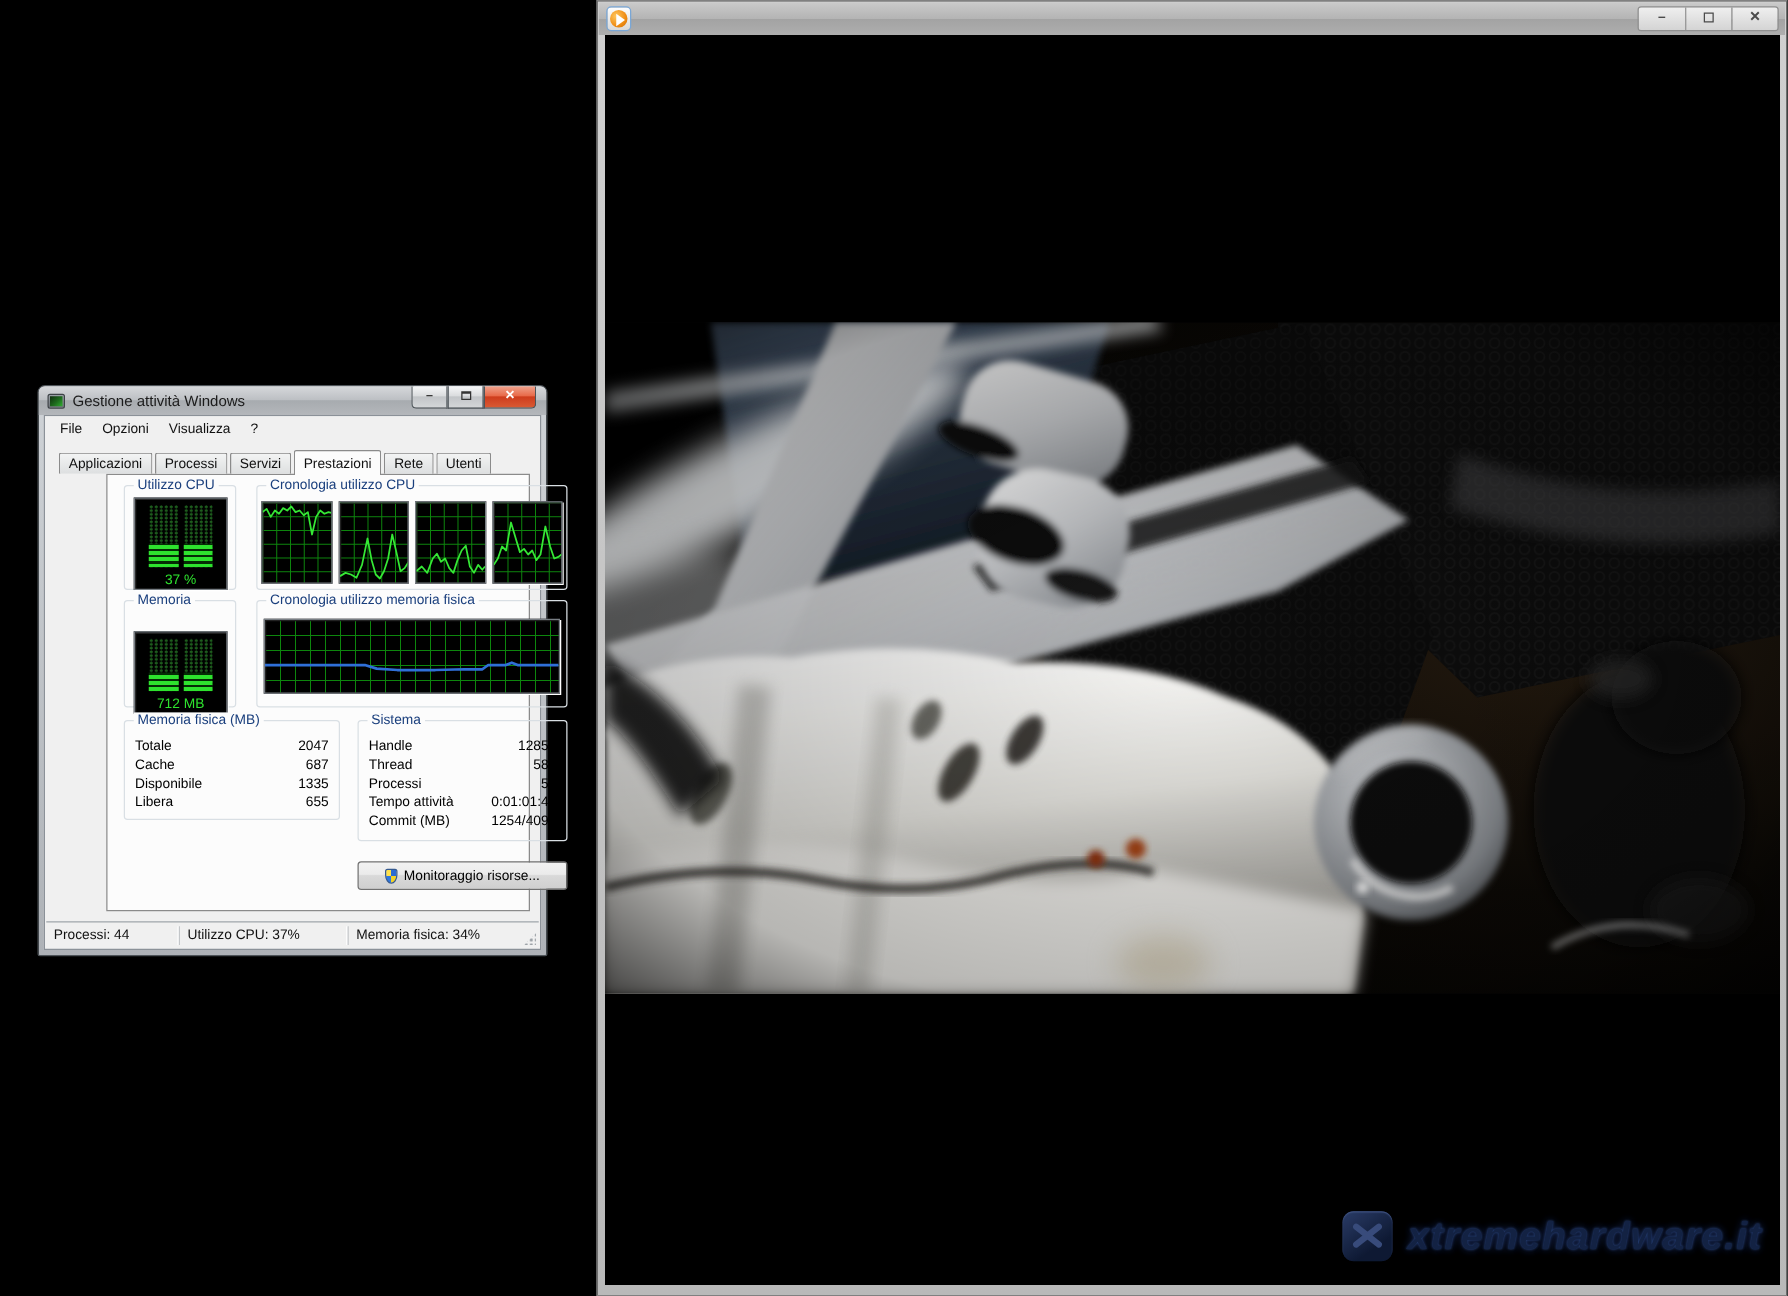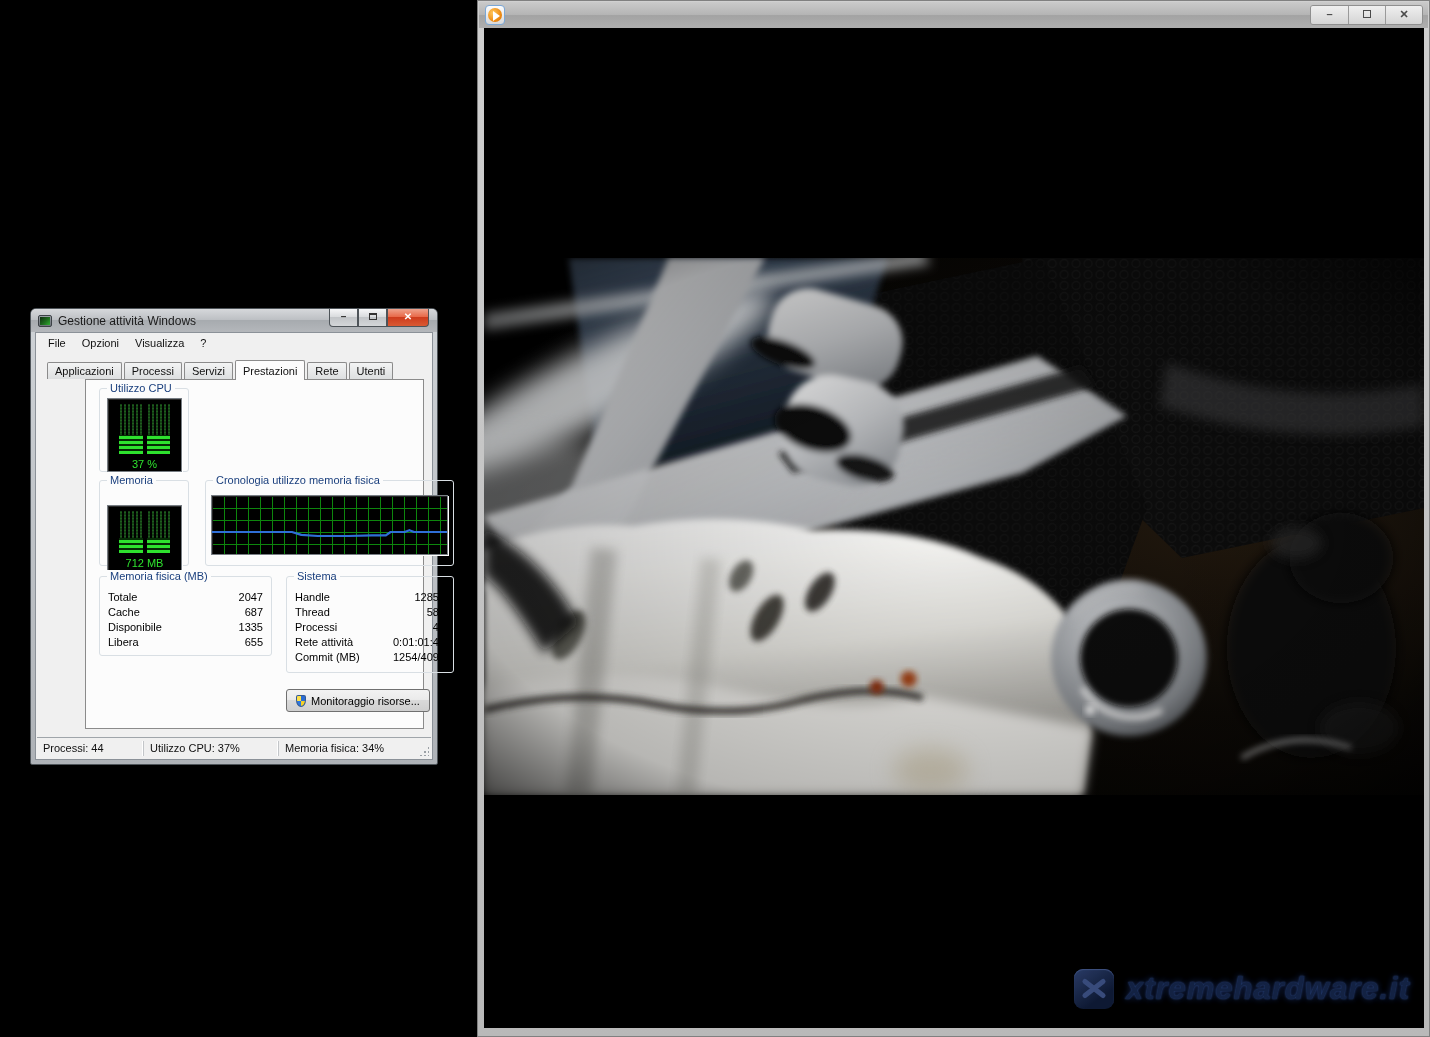--- a/index.html
+++ b/index.html
@@ -168,20 +168,45 @@
           <span class="grouplabel">Utilizzo CPU</span>
           <div class="gauge g37" style="left:7px;top:9px;width:75px;height:74px;">
             <div class="ledcols">
                 <div class="ledcol"></div>
                 <div class="ledcol"></div>
               </div>
             <div class="gaugeval">37 %</div>
           </div>
         </div>
 
+        <div class="groupbox" style="left:119px;top:8px;width:249px;height:84px;">
+          <span class="grouplabel">Cronologia utilizzo CPU</span>
+          <div class="cpurow">
+            <div class="graph">
+                <svg width="55" height="64" style="position:absolute;left:0;top:0">
+                  <polyline points="0.0,7.7 3.3,5.1 6.6,11.5 9.9,6.4 13.2,9.0 16.5,4.5 19.8,6.4 23.1,3.2 26.4,7.7 29.7,6.4 33.0,10.2 36.3,7.7 39.6,25.6 42.9,11.5 46.2,6.4 49.5,9.0 52.8,7.7 55.0,8.3" fill="none" stroke="#35e835" stroke-width="1.4" stroke-linejoin="round"></polyline>
+                </svg>
+              </div>
+            <div class="graph">
+                <svg width="55" height="64" style="position:absolute;left:0;top:0">
+                  <polyline points="0.0,58.9 4.4,56.3 8.8,57.6 13.2,60.2 17.6,49.9 22.0,28.8 25.3,46.1 28.6,57.6 31.9,60.8 35.2,55.0 38.5,44.8 41.8,25.6 45.1,39.7 48.4,55.0 51.7,52.5 55.0,47.4" fill="none" stroke="#35e835" stroke-width="1.4" stroke-linejoin="round"></polyline>
+                </svg>
+              </div>
+            <div class="graph">
+                <svg width="55" height="64" style="position:absolute;left:0;top:0">
+                  <polyline points="0.0,55.0 4.4,51.2 8.8,56.3 13.2,44.8 16.5,41.0 19.8,47.4 23.1,44.8 26.4,52.5 29.7,56.3 33.0,46.1 36.3,38.4 39.6,34.6 42.9,51.2 46.2,56.3 49.5,49.9 52.8,53.8 55.0,51.2" fill="none" stroke="#35e835" stroke-width="1.4" stroke-linejoin="round"></polyline>
+                </svg>
+              </div>
+            <div class="graph">
+                <svg width="55" height="64" style="position:absolute;left:0;top:0">
+                  <polyline points="0.0,49.9 3.3,44.8 6.6,35.2 9.9,38.4 13.8,16.0 17.6,28.8 20.9,39.7 24.2,37.1 27.5,41.6 30.8,38.4 34.1,46.1 37.4,41.6 41.3,19.2 45.1,35.2 48.4,44.8 51.7,43.5 55.0,41.0" fill="none" stroke="#35e835" stroke-width="1.4" stroke-linejoin="round"></polyline>
+                </svg>
+              </div>
+          </div>
+        </div>
 
         <div class="groupbox" style="left:13px;top:100px;width:90px;height:86px;">
           <span class="grouplabel">Memoria</span>
           <div class="gauge g712" style="left:7px;top:24px;width:75px;height:66px;">
             <div class="ledcols">
                 <div class="ledcol"></div>
                 <div class="ledcol"></div>
               </div>
             <div class="gaugeval">712 MB</div>
           </div>
@@ -224,35 +249,35 @@
             <div class="grow">
                 <span>Handle</span>
                 <span>12856</span>
               </div>
             <div class="grow">
                 <span>Thread</span>
                 <span>582</span>
               </div>
             <div class="grow">
                 <span>Processi</span>
-                <span>44</span>
-              </div>
-            <div class="grow">
-                <span>Rete attività</span>
+                <span>50</span>
+              </div>
+            <div class="grow">
+                <span>Tempo attività</span>
                 <span>0:01:01:47</span>
               </div>
             <div class="grow">
                 <span>Commit (MB)</span>
                 <span>1254/4094</span>
               </div>
           </div>
         </div>
 
 
-        <div class="tm-btn" style="left:200px;top:309px;width:144px;height:23px;">
+        <div class="tm-btn" style="left:200px;top:309px;width:168px;height:23px;">
           <span class="shield"></span>
           <span>Monitoraggio risorse...</span>
         </div>
 
       </div>
     </div>
 
     <div class="tm-statusbar">
       <span class="statuscell">Processi: 44</span>
       <span class="statuscell">Utilizzo CPU: 37%</span>

